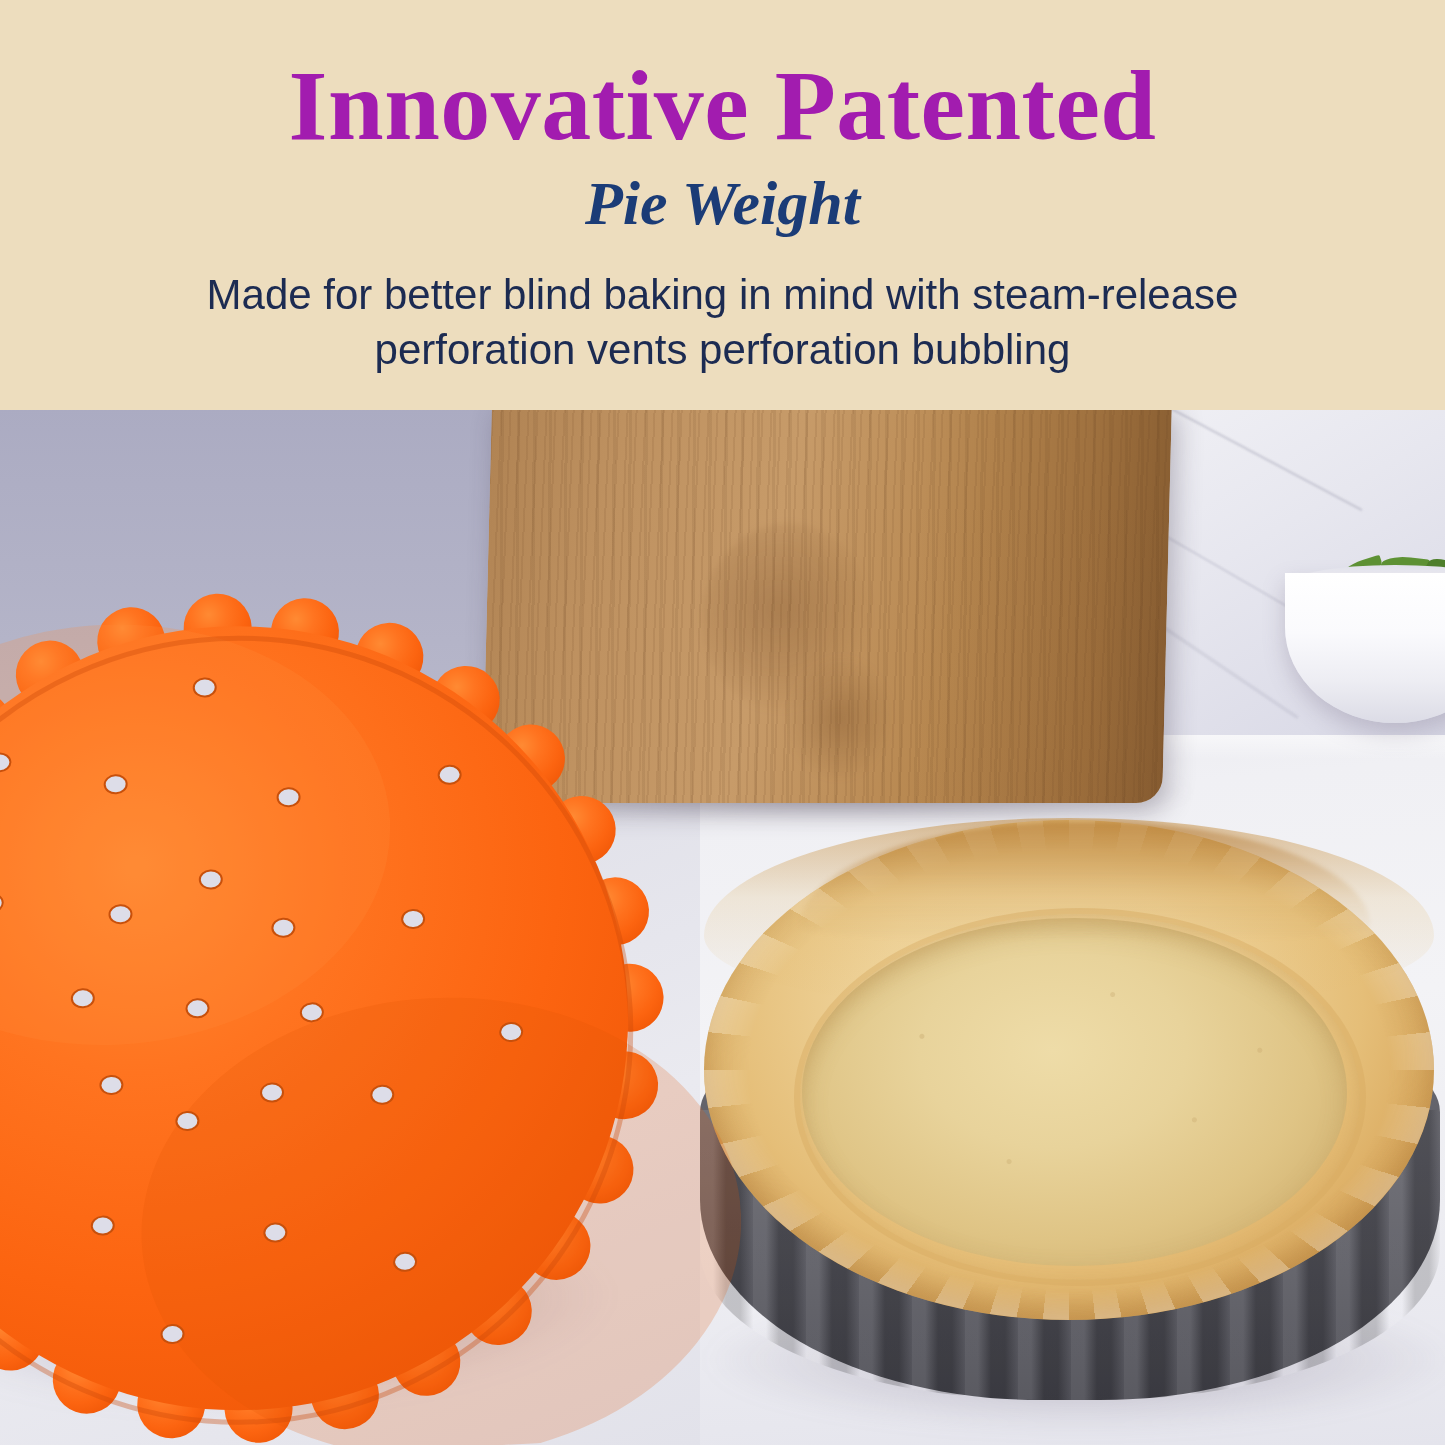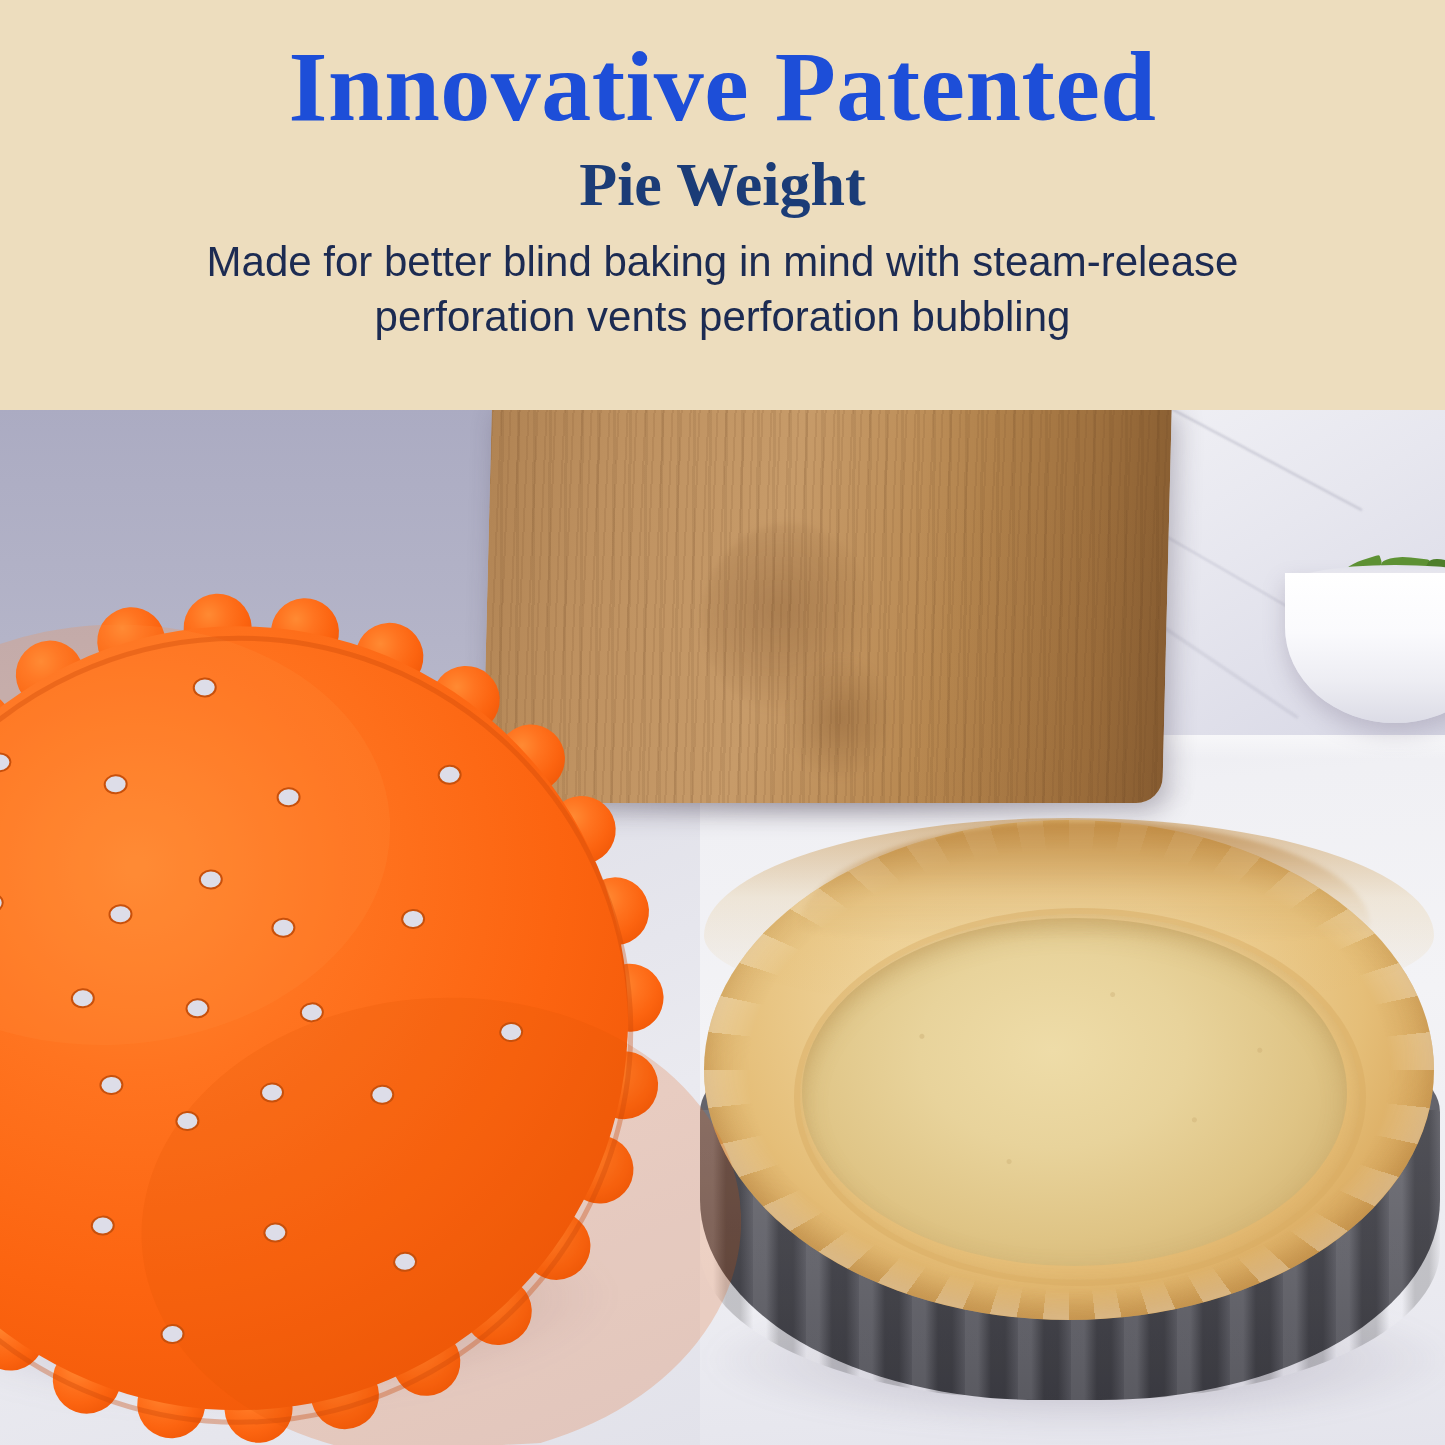--- a/index.html
+++ b/index.html
@@ -16,39 +16,39 @@
     background:#EDDDBE;
     z-index:40;
   }
   .banner-inner{
     position:absolute;left:0;top:0;width:100%;height:100%;
     display:flex;flex-direction:column;align-items:center;
   }
   .headline{
     font-family:"Liberation Serif", serif;
     font-size:100px;line-height:1;font-weight:700;
-    color:#1d4ed8;
+    color:#a21caf;
     letter-spacing:0.5px;
-    margin-top:37px;
+    margin-top:56px;
     text-align:center;
     white-space:nowrap;
   }
   .subhead{
     font-family:"Liberation Serif", serif;
-    font-size:62px;line-height:1;font-weight:700;
+    font-size:62px;line-height:1;font-weight:700;font-style:italic;
     color:#1B3C77;
     margin-top:16px;
     text-align:center;
     white-space:nowrap;
   }
   .bodytext{
     font-family:"Liberation Sans", sans-serif;
     font-size:42px;line-height:1.30;font-weight:400;
     color:#1C2B52;
-    margin-top:20px;
+    margin-top:34px;
     text-align:center;
     max-width:1270px;
   }
   .bodytext .ln{display:block;}
 
   
   .photo{
     position:absolute;left:0;top:405px;width:1445px;height:1040px;
     overflow:hidden;
     background:#B0B0C4;

